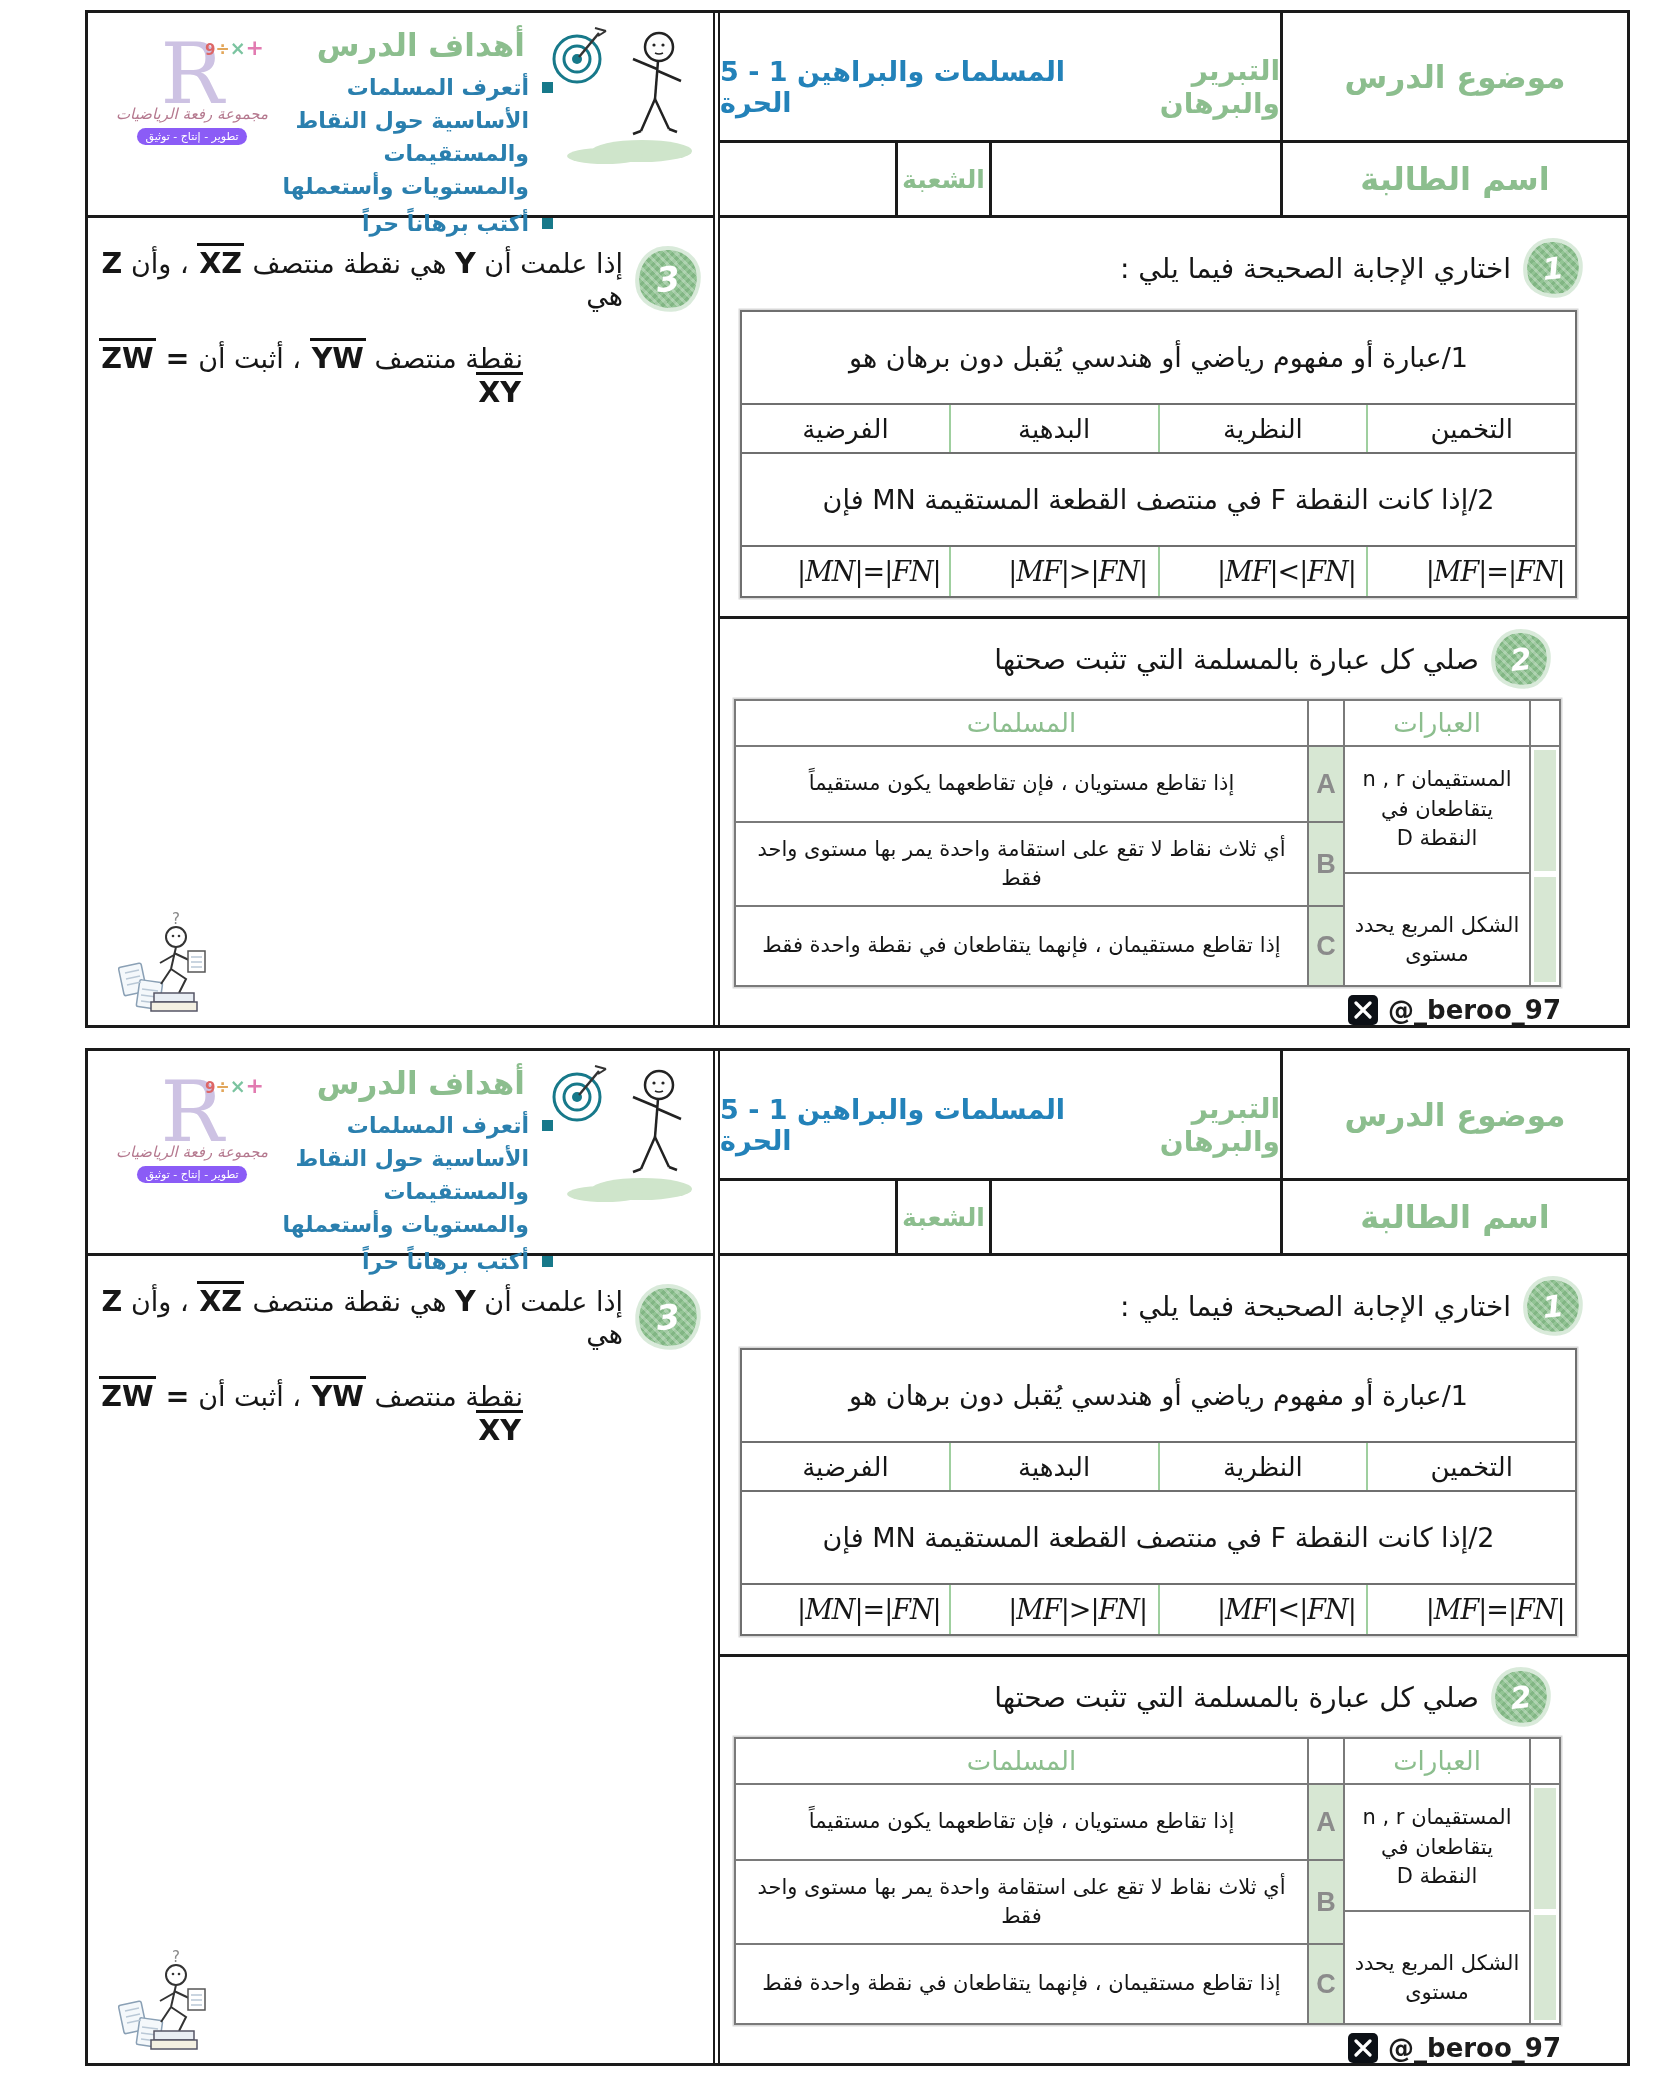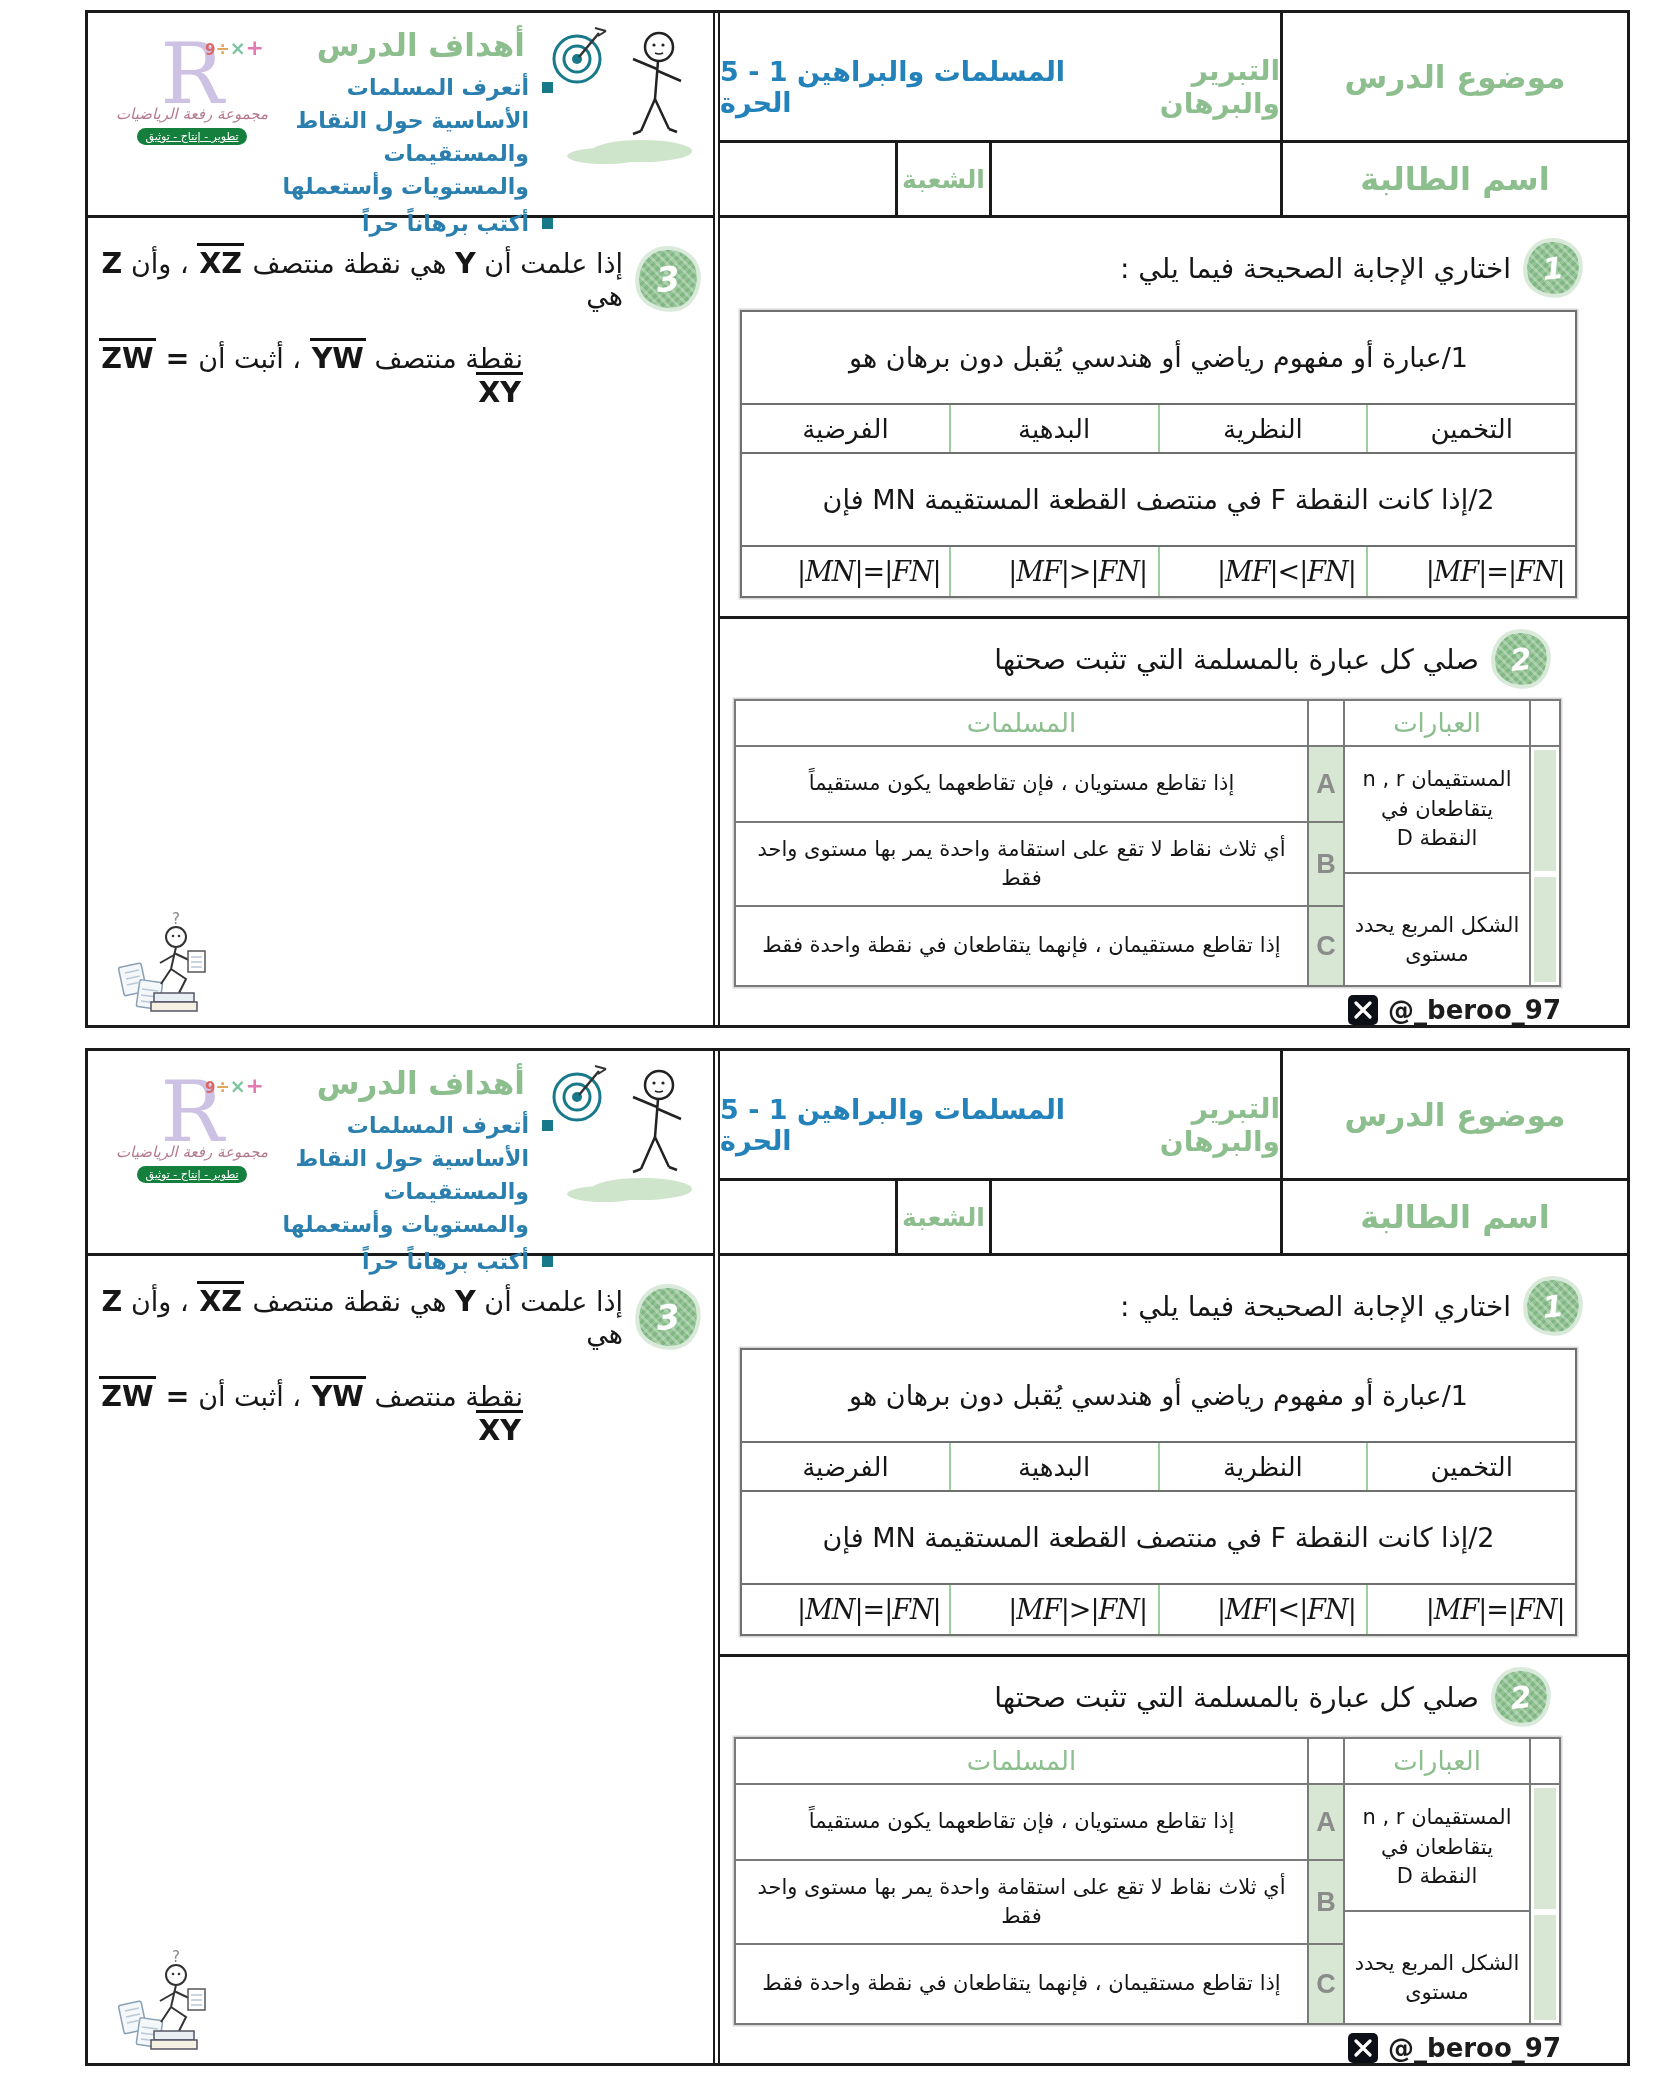--- a/index.html
+++ b/index.html
@@ -114,21 +114,21 @@
   .objectives { height: 205px; border-bottom: 3.5px solid #1a1a1a; position: relative; }
   .logo { position: absolute; left: 14px; top: 22px; width: 180px; text-align: center; }
   .logo-top { position: relative; height: 86px; }
   .logo-r { font-family: "DejaVu Serif", serif; font-size: 84px; line-height: 0.95; color: #cdc2e3; }
   .logo-doodles { position: absolute; top: 0; right: 18px; font-weight: bold; }
   .logo-doodles .d1 { color: #e27bb1; font-size: 22px; }
   .logo-doodles .d2 { color: #7bc4a0; font-size: 19px; }
   .logo-doodles .d3 { color: #e2a65a; font-size: 17px; }
   .logo-doodles .d4 { color: #d66; font-size: 15px; }
   .logo-script { color: #b5798f; font-size: 15px; font-style: italic; margin-top: -16px; direction: rtl; }
-  .logo-pill { display: inline-block; background: #15803d; color: #fff; font-size: 11px; padding: 2px 8px; border-radius: 9px; margin-top: 5px; text-decoration: underline; }
+  .logo-pill { display: inline-block; background: #8b5cf6; color: #fff; font-size: 11px; padding: 2px 8px; border-radius: 9px; margin-top: 5px; }
   .doodle-target { position: absolute; right: 6px; top: 2px; width: 160px; height: 155px; }
   .obj-content { padding: 14px 160px 0 170px; }
   .obj-title { color: #8cbe8e; font-size: 31px; font-weight: bold; padding-right: 28px; margin-bottom: 8px; }
   .obj-item { display: flex; direction: rtl; gap: 13px; color: #2a7fae; font-weight: bold; font-size: 22px; line-height: 1.5; margin-bottom: 4px; }
   .bullet { flex: none; width: 11px; height: 11px; background: #17798a; margin-top: 11px; }
 
   .q3-area { flex: 1; position: relative; padding: 28px 16px 0 0; }
   .q3-head { gap: 16px; padding-left: 8px; }
   .q3-text { font-size: 27px; }
   .q3-line2 { margin-top: 30px; direction: rtl; text-align: right; font-size: 27px; padding-right: 174px; }

